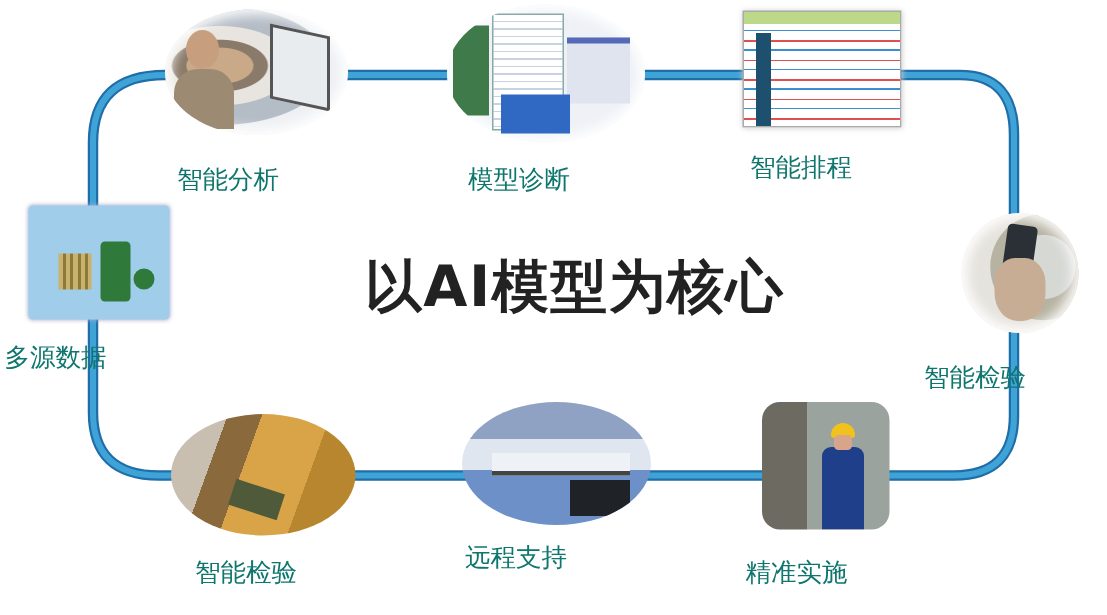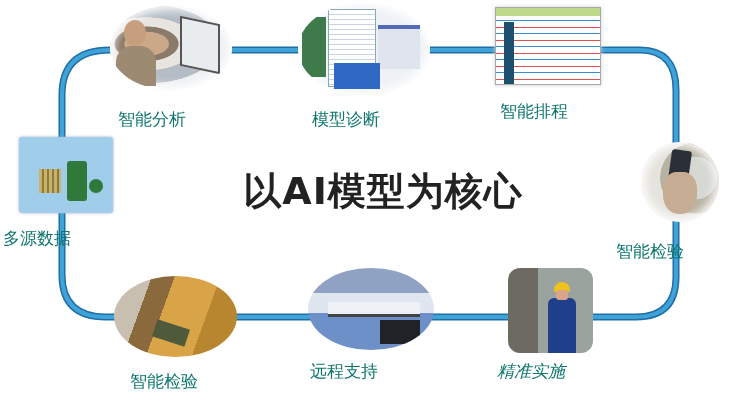--- a/index.html
+++ b/index.html
@@ -71,15 +71,15 @@
   <div style="position:absolute;left:20px;top:34px;width:92px;height:12px;background:#eef2f6;border-bottom:3px solid #444;"></div>
   <div style="position:absolute;left:72px;top:52px;width:40px;height:24px;background:#1f2328;"></div>
 </div>
 <div class="label" style="left:310px;top:360px;font-family:Liberation Serif, serif;">远程支持</div>
 
 <div class="node" style="left:508px;top:268px;width:85px;height:85px;border-radius:12px;background:linear-gradient(90deg,#6d6a62 0 35%,#9aa39d 35% 100%);">
   <div style="position:absolute;left:40px;top:30px;width:28px;height:55px;background:#1f3f8a;border-radius:6px 6px 0 0;"></div>
   <div style="position:absolute;left:46px;top:14px;width:16px;height:10px;background:#f2c21c;border-radius:8px 8px 2px 2px;"></div>
   <div style="position:absolute;left:48px;top:22px;width:12px;height:10px;background:#d9a58a;border-radius:3px;"></div>
 </div>
-<div class="label" style="left:497px;top:360px;font-style:italic;">精准实施</div>
+<div class="label" style="left:497px;top:370px;">精准实施</div>
 
 <div class="title">以AI模型为核心</div>
 
 </body></html>

